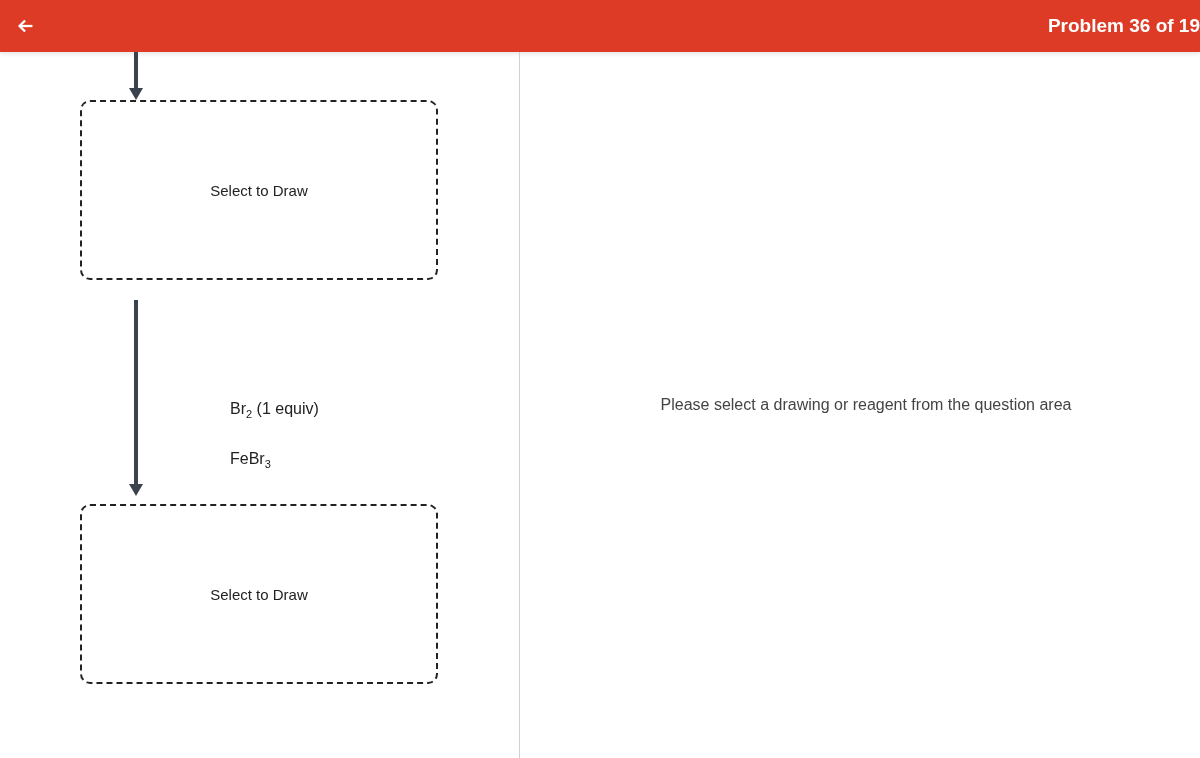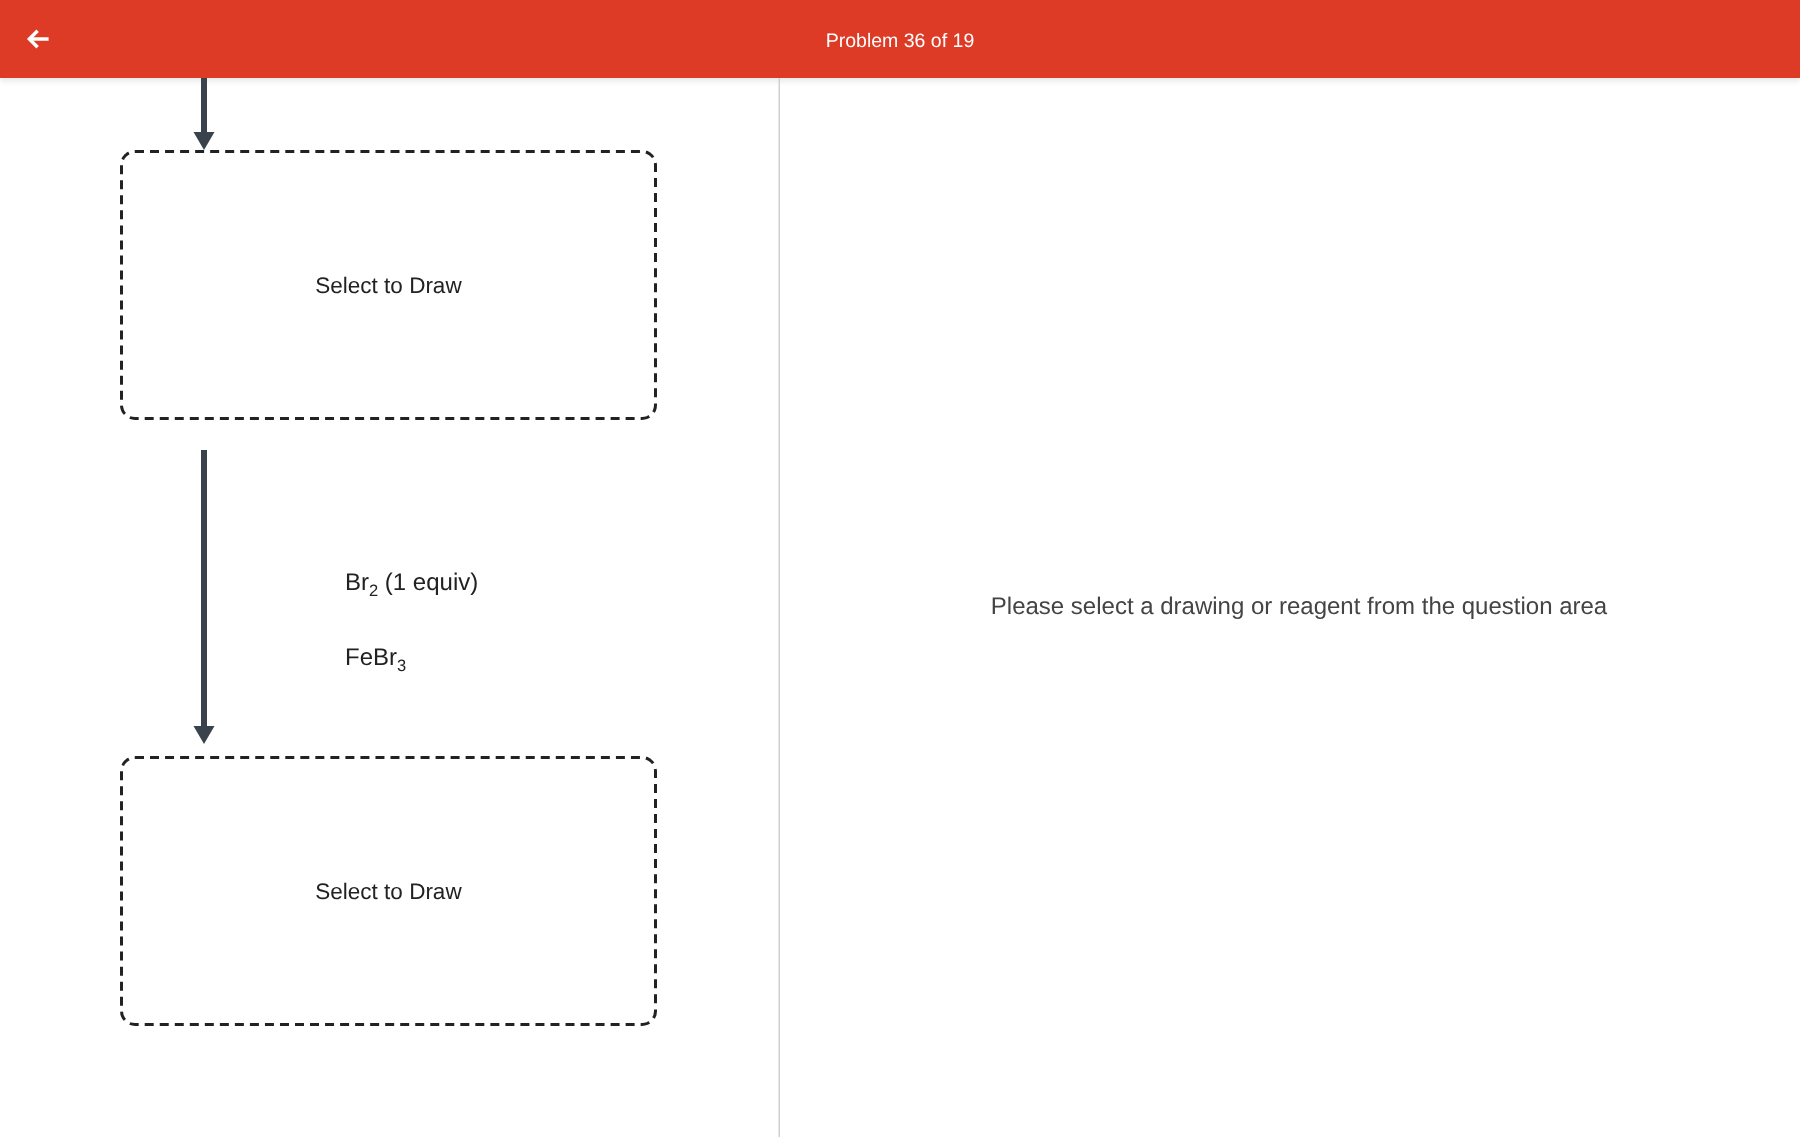--- a/index.html
+++ b/index.html
@@ -37,23 +37,23 @@
     }
     .back-button svg {
       width: 22px;
       height: 22px;
       stroke: #fff;
       fill: none;
       stroke-width: 2.5;
     }
     .header-title {
       width: 100%;
-      text-align: center;
-      font-size: 13px;
-      font-weight: 400;
+      text-align: right;
+      font-size: 19px;
+      font-weight: 700;
     }
     .content {
       display: flex;
       height: calc(758px - 52px);
       gap: 12px;
     }
     .left-panel {
       width: 520px;
       border-right: 1px solid #d0d0d0;
       padding: 0 30px;
@@ -79,21 +79,21 @@
       display: flex;
       align-items: center;
       justify-content: center;
       font-size: 15px;
       color: #222;
       cursor: pointer;
       margin-left: 50px;
     }
     .reagent-block {
       margin-left: 200px;
-      margin-top: 40px;
+      margin-top: 60px;
       margin-bottom: 40px;
     }
     .reagent-line {
       font-size: 16px;
       color: #222;
       margin-bottom: 30px;
     }
     .reagent-line sub {
       font-size: 11px;
       vertical-align: sub;

